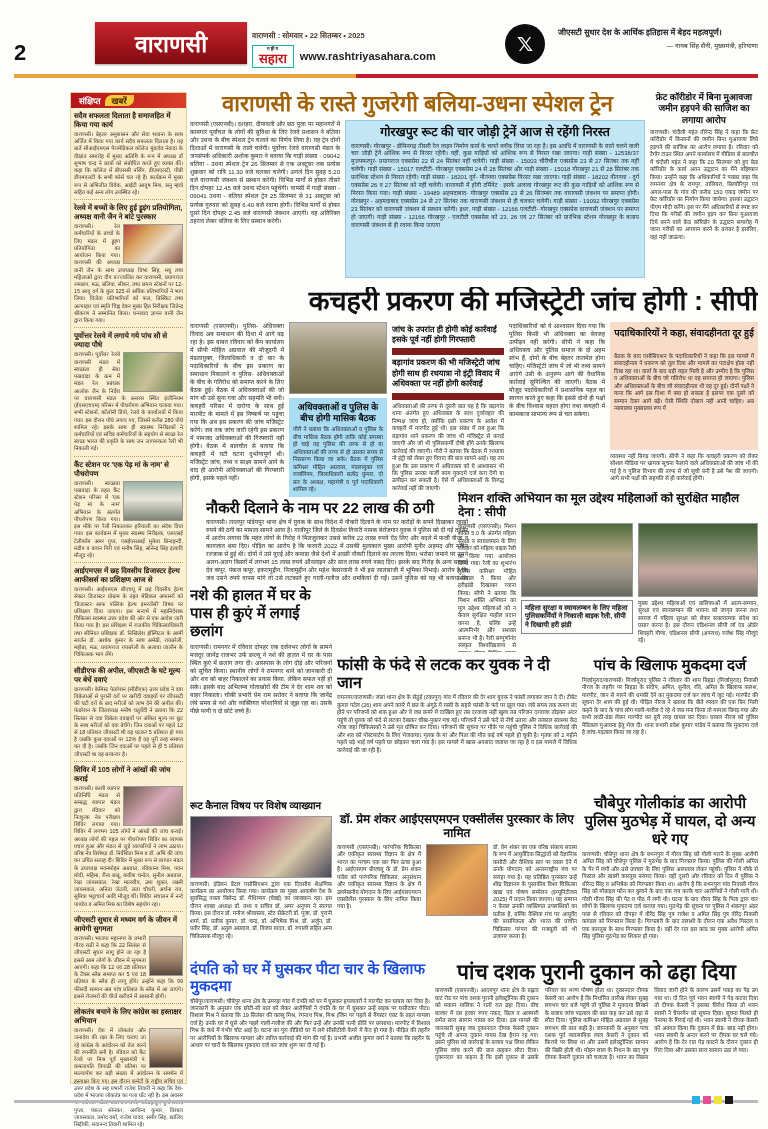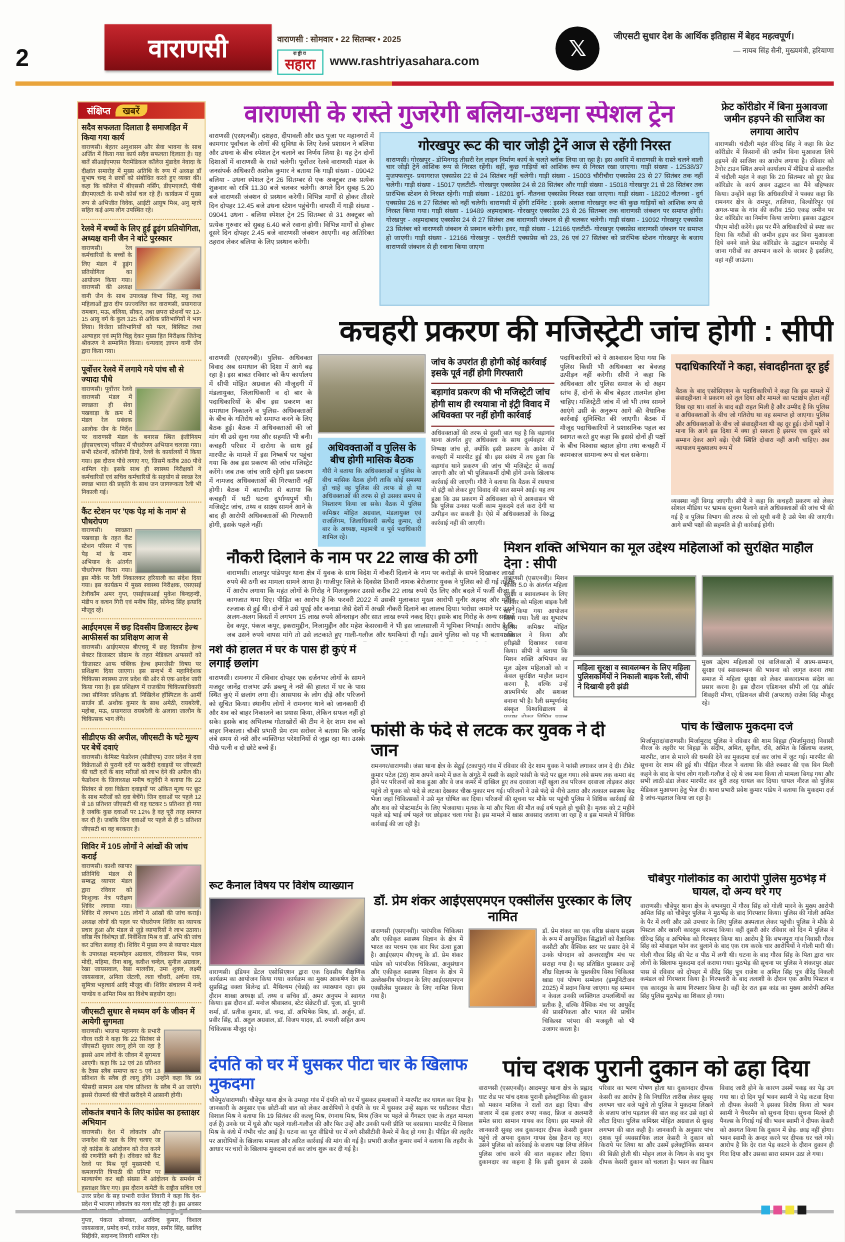--- a/index.html
+++ b/index.html
@@ -3,23 +3,23 @@
 <meta charset="utf-8">
 <style>
   *{margin:0;padding:0;box-sizing:border-box;}
   html,body{background:#e9e7e2;}
   body{font-family:"Liberation Sans","DejaVu Sans",sans-serif;}
   #page{position:relative;width:768px;height:1129px;background:#fdfdfb;margin:0 auto;overflow:hidden;}
   .blk{position:absolute;overflow:hidden;}
   .body{font-size:6px;line-height:1.34;text-align:justify;color:#2a2a2a;}
   .body.sm{font-size:5.6px;}
   .hl-xxl{font-size:27px;font-weight:bold;color:#101010;text-align:right;line-height:1.1;}
-  .hl-xl{font-size:22px;font-weight:bold;color:#a21caf;text-align:center;line-height:1.1;}
+  .hl-xl{font-size:22px;font-weight:bold;color:#a16207;text-align:center;line-height:1.1;}
   .hl-lg{font-size:15px;font-weight:bold;color:#101010;line-height:1.15;}
-  .hl-md{font-size:10px;font-weight:bold;color:#101010;line-height:1.2;text-align:center;}
+  .hl-md{font-size:15px;font-weight:bold;color:#101010;line-height:1.2;text-align:center;}
   .hl-sm{font-size:9px;font-weight:bold;color:#101010;line-height:1.25;text-align:center;}
   .photo{background:#bbb;border:1px solid #999;}
   .row{display:flex;gap:5px;align-items:flex-start;}
   
   #pageno{position:absolute;left:14px;top:40px;font-size:22px;font-weight:bold;color:#111;}
   #masthead{position:absolute;left:95px;top:22px;width:152px;height:42px;background:linear-gradient(180deg,#c5272e 0%,#a0141b 60%,#7e0d12 100%);color:#fff;display:flex;align-items:center;justify-content:center;font-size:23px;font-weight:bold;box-shadow:0 1px 2px rgba(0,0,0,.35);}
   #dateline{position:absolute;left:252px;top:30px;width:190px;font-size:7.5px;color:#4a3a2a;font-weight:bold;}
   #brandbox{position:absolute;left:252px;top:45px;display:flex;align-items:center;gap:6px;}
   #brand{border:1px solid #14b8a6;padding:1px 6px 2px 6px;color:#c0181f;font-weight:bold;font-size:13px;line-height:1;position:relative;}
   #brand small{display:block;font-size:4.5px;color:#333;letter-spacing:1px;text-align:center;}
@@ -40,21 +40,21 @@
   .sb-photo{width:60px;height:40px;float:right;margin:1px 0 2px 3px;}
   .sb-photo.portrait{width:34px;height:40px;}
   
   .bluebox{background:#c3e6f7;border:1px solid #9cc9e2;padding:4px 5px;}
   .bluebox h2{font-size:12.5px;font-weight:bold;text-align:center;color:#0f0f0f;margin-bottom:3px;line-height:1.15;}
   .bluebox .body{font-size:5.9px;}
   .bluebox2{background:#aadcf4;padding:4px;}
   .bluebox2 h2{font-size:9px;font-weight:bold;text-align:center;color:#101010;margin-bottom:2px;line-height:1.25;}
   .pinkbox{background:#f8dcc8;padding:4px;}
   .pinkbox h2{font-size:9.5px;font-weight:bold;text-align:center;color:#101010;margin-bottom:14px;}
-  .subhead{font-size:8px;font-weight:bold;color:#101010;line-height:1.3;padding:3px 0;border-bottom:1px solid #7f1d1d;}
+  .subhead{font-size:8px;font-weight:bold;color:#101010;line-height:1.3;padding:3px 0;border-bottom:7px solid #7f1d1d;}
   .pullquote{font-size:7.3px;font-weight:bold;color:#101010;line-height:1.35;padding:4px 0;border-bottom:1px solid #777;}
   .caption-box{border:1px solid #888;padding:3px;font-size:6.8px;font-weight:bold;color:#222;line-height:1.3;}
   
   #footrule{position:absolute;left:14px;top:1100px;width:744px;height:3px;background:#b9b9b9;}
   .regsq{position:absolute;top:1096px;width:8px;height:8px;}
 </style>
 </head>
 <body>
 
 <div id="page">

